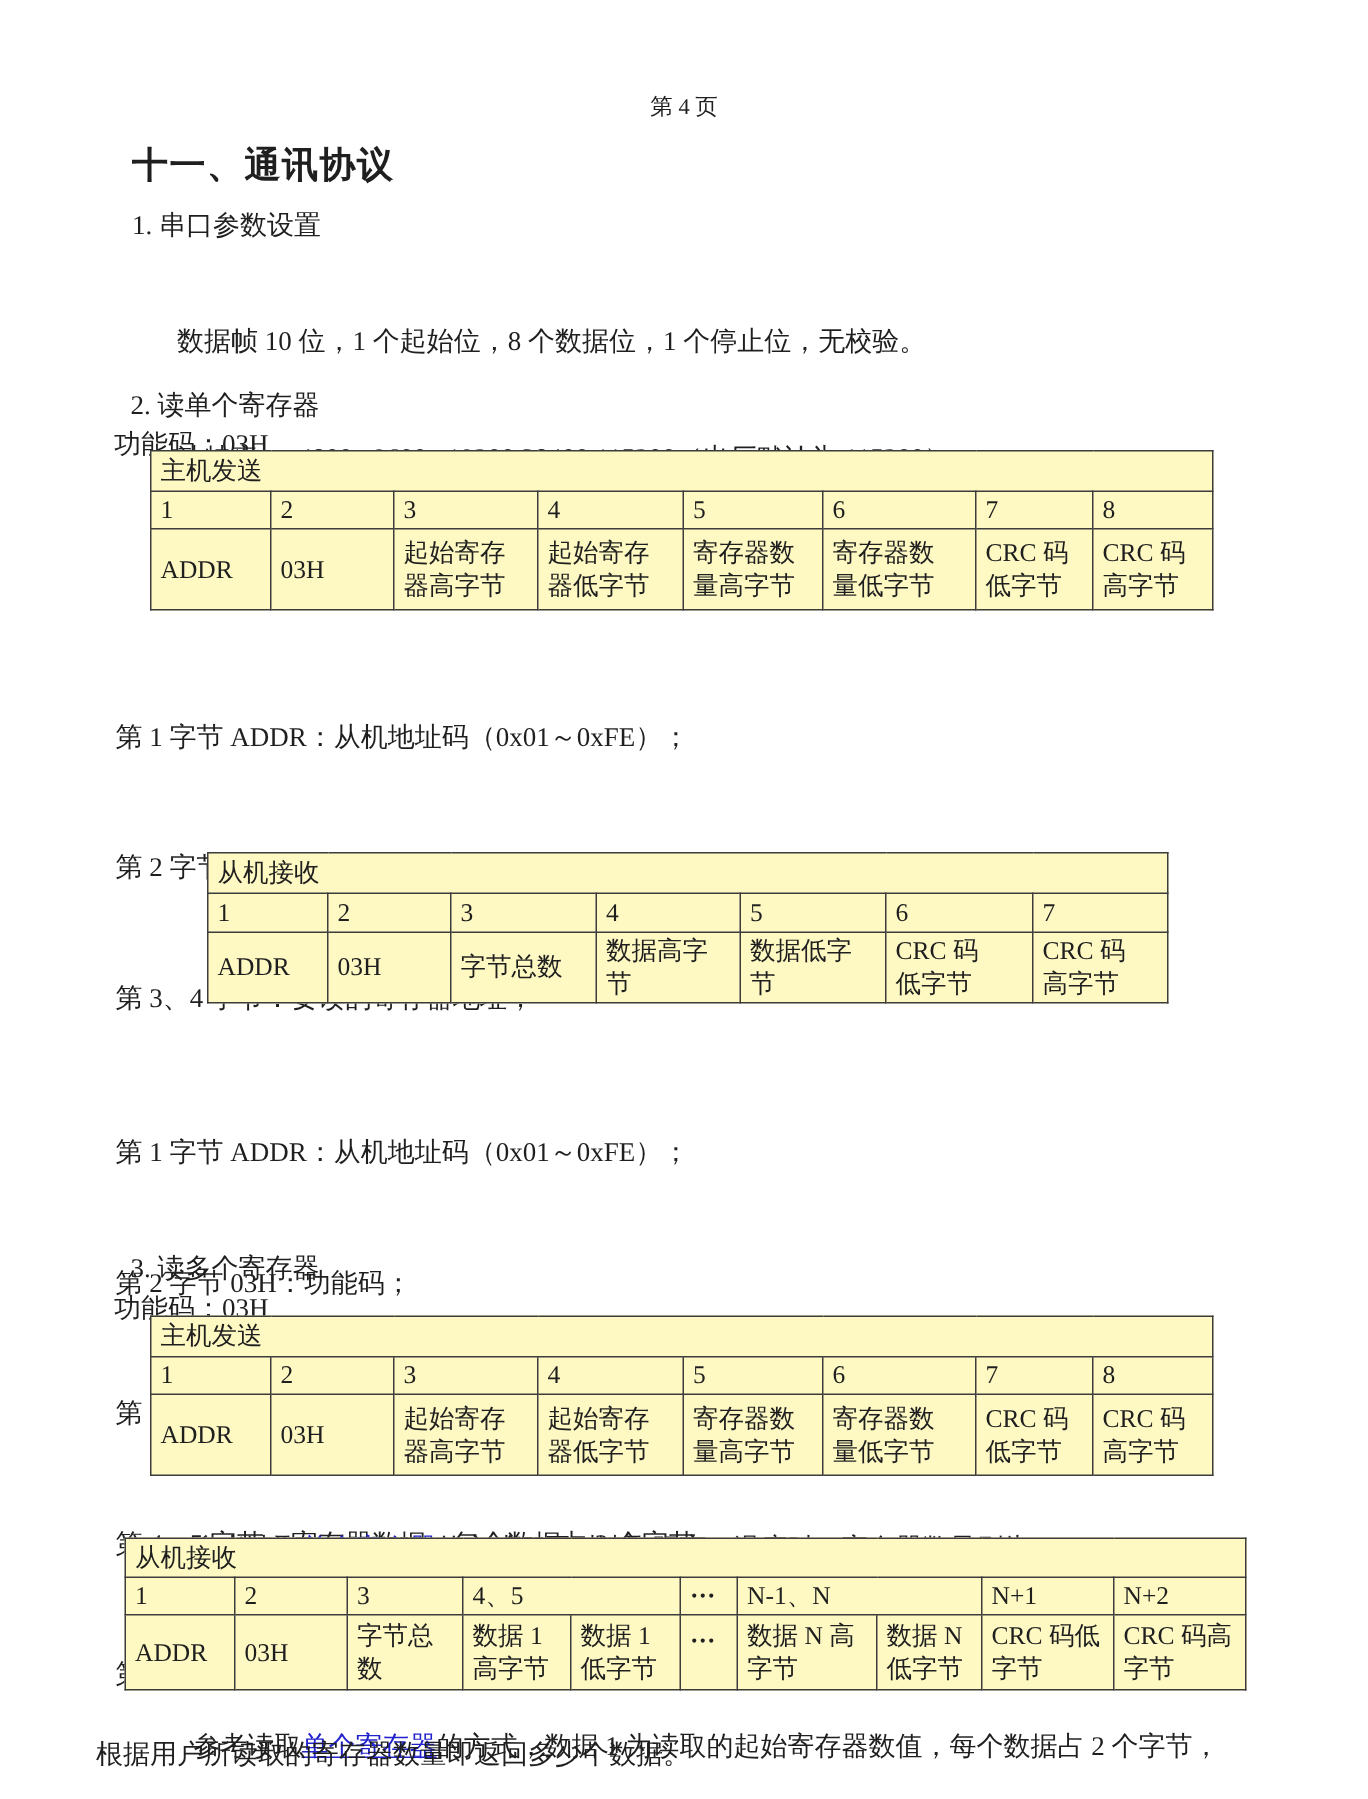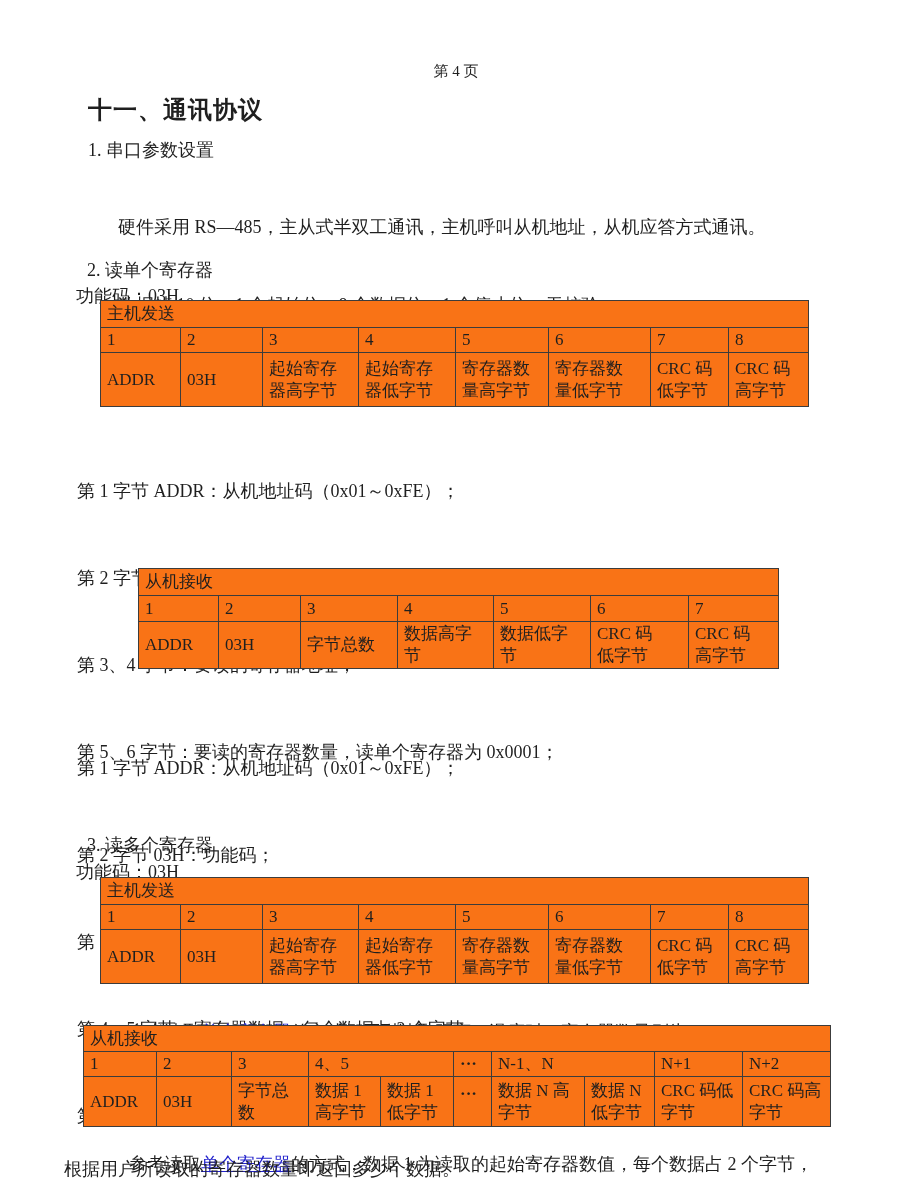--- a/index.html
+++ b/index.html
@@ -11,37 +11,36 @@
   }
   .abs { position:absolute; white-space:pre-wrap; }
   .pagenum { left:0; top:62px; width:912px; text-align:center; font-size:15px; }
   .doc-title { font-size:24px; font-weight:bold; letter-spacing:1px; }
   .h2 { font-size:18px; }
   .func { font-size:18px; }
   .lines { font-size:18px; line-height:26px; }
   .notes { font-size:18px; line-height:29px; }
   .ref { font-size:18px; }
   a.reglink { color:#2222cc; text-decoration:underline; cursor:pointer; }
-  table.ptable { position:absolute; border-collapse:collapse; table-layout:fixed; background:#f97316; }
+  table.ptable { position:absolute; border-collapse:collapse; table-layout:fixed; background:#fef9c3; }
   table.ptable td {
     border:1px solid #3c3c3c; font-size:17px; padding:1px 6px;
     vertical-align:middle; white-space:pre-wrap; overflow:hidden; line-height:22px;
   }
   td.ttl { font-size:17px; }
 </style>
 </head>
 <body>
 
 <div class="abs pagenum">第 4 页</div>
 
 <div class="abs doc-title" style="left:88px; top:94px;">十一、通讯协议</div>
 
 <div class="abs h2" style="left:88px; top:138px;">1. 串口参数设置</div>
 <div class="abs lines" style="left:118px; top:162px;">
-  <div>硬件采用 RS—485，主从式半双工通讯，主机呼叫从机地址，从机应答方式通讯。</div>
   <div>数据帧 10 位，1 个起始位，8 个数据位，1 个停止位，无校验。</div>
   <div>波特率：  4800   9600   19200 38400 115200（出厂默认为 115200）。</div>
 </div>
 
 <div class="abs h2" style="left:87px; top:258px;text-align:right;">2. 读单个寄存器</div>
 <div class="abs func" style="left:76px; top:284px;">功能码：03H</div>
 
 <table class="ptable" style="left:100px; top:300px; width:708px;">
   <colgroup>
     <col style="width:80px">
@@ -83,21 +82,20 @@
       <td>CRC 码
 高字节</td>
     </tr>
   </tbody>
 </table>
 
 <div class="abs notes" style="left:77px; top:419px;">
   <div>第 1 字节 ADDR：从机地址码（0x01～0xFE）；</div>
   <div>第 2 字节 03H：功能码；</div>
   <div>第 3、4 字节：要读的寄存器地址；</div>
-  <div>第 5、6 字节：要读的寄存器数量，读单个寄存器为 0x0001；</div>
 </div>
 
 <table class="ptable" style="left:138px; top:568px; width:640px;">
   <colgroup>
     <col style="width:80px">
       <col style="width:82px">
       <col style="width:97px">
       <col style="width:96px">
     <col style="width:97px">
       <col style="width:98px">

